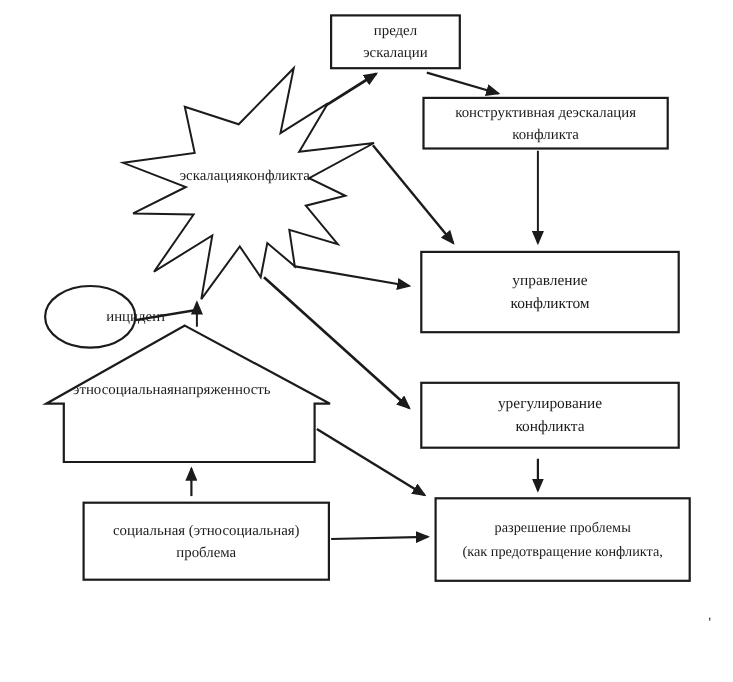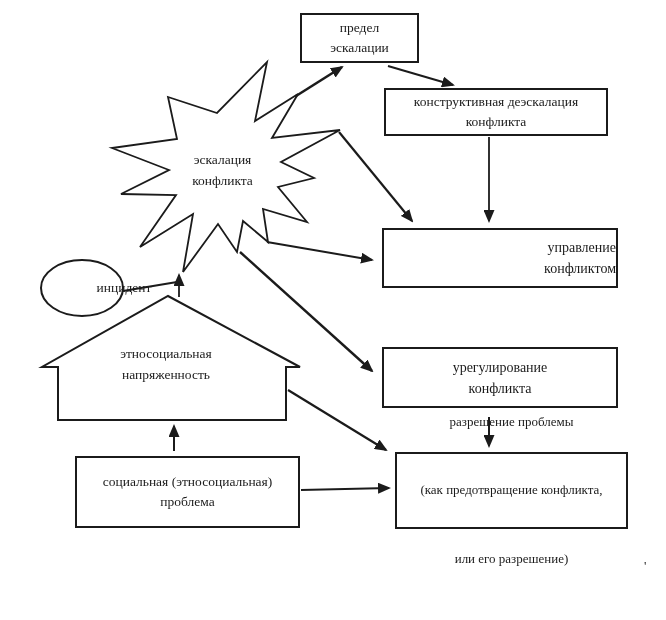--- a/index.html
+++ b/index.html
@@ -19,21 +19,21 @@
     border:2px solid #1b1b1b;
     display:flex; flex-direction:column;
     align-items:center; justify-content:center;
     text-align:center;
     font-size:13.5px; line-height:1.5;
     background:transparent;
     box-sizing:border-box;
   }
   .floating-label {
     position:absolute;
-    display:flex; flex-direction:column;
+    display:flex; flex-direction:row;
     align-items:center; justify-content:center;
     text-align:center;
     font-size:13.5px; line-height:1.55;
   }
   .caption {
     position:absolute;
     left:47px; top:564px; width:600px;
     font-size:15.5px;
     letter-spacing:0.2px;
     white-space:nowrap;
@@ -79,39 +79,38 @@
   <div class="box" style="left:300px; top:13px; width:119px; height:50px;">
     <span>предел</span>
     <span>эскалации</span>
   </div>
 
   <div class="box" style="left:384px; top:88px; width:224px; height:48px;">
     <span>конструктивная деэскалация</span>
     <span>конфликта</span>
   </div>
 
-  <div class="box" style="left:382px; top:228px; width:236px; height:60px; font-size:14px;align-items:flex-end;">
+  <div class="box" style="left:382px; top:228px; width:236px; height:75px; font-size:14px;">
     <span>управление</span>
     <span>конфликтом</span>
   </div>
 
   <div class="box" style="left:382px; top:347px; width:236px; height:61px; font-size:14px;">
     <span>урегулирование</span>
     <span>конфликта</span>
   </div>
 
   <div class="box" style="left:75px; top:456px; width:225px; height:72px;">
     <span>социальная (этносоциальная)</span>
     <span>проблема</span>
   </div>
 
-  <div class="box" style="left:395px; top:452px; width:233px; height:77px; font-size:13px; line-height:1.55;gap:48px;">
+  <div class="box" style="left:395px; top:452px; width:233px; height:77px; font-size:13px; line-height:1.55;">
     <span>разрешение проблемы</span>
     <span>(как предотвращение конфликта,</span>
-    <span>или его разрешение)</span>
   </div>
 
   <div class="floating-label" style="left:160px; top:150px; width:125px;">
     <span>эскалация</span>
     <span>конфликта</span>
   </div>
 
   <div class="floating-label" style="left:44px; top:278px; width:78px;padding-left:41px;">
     <span>инцидент</span>
   </div>

